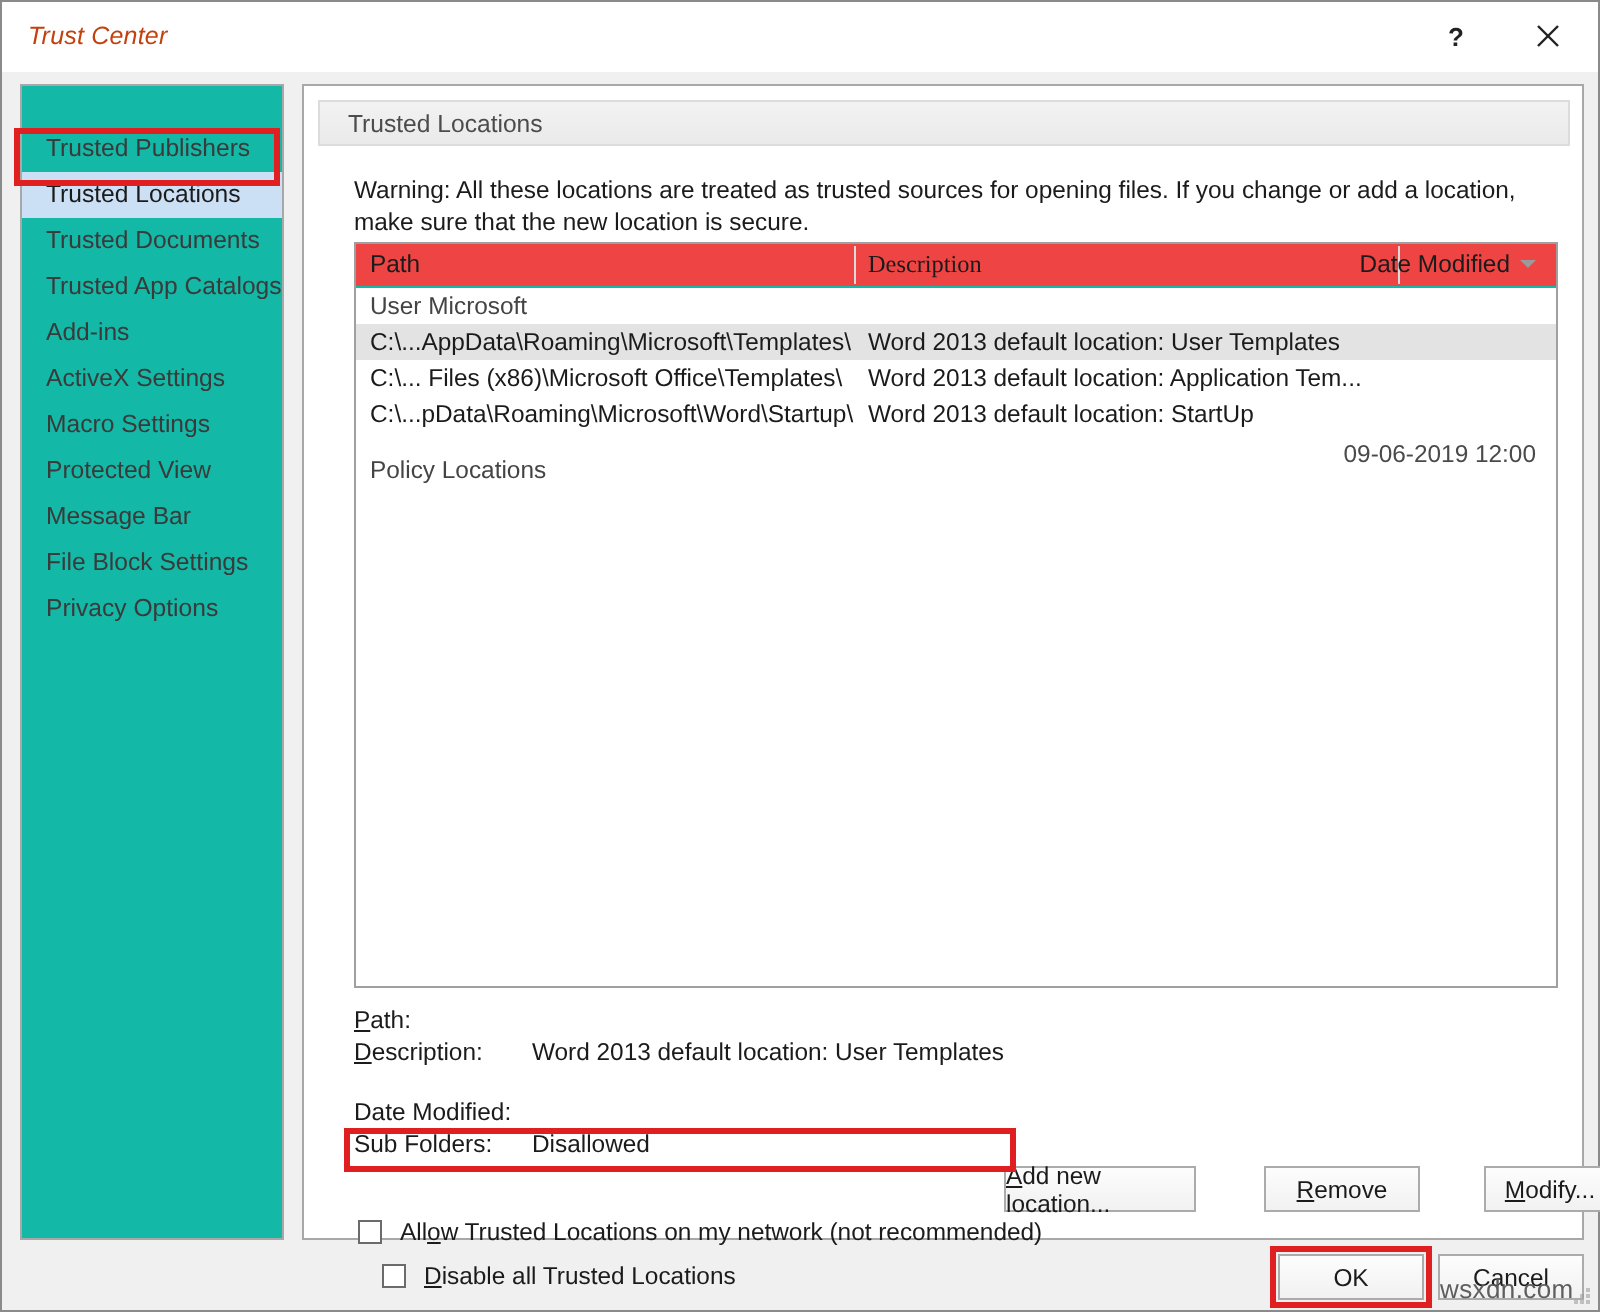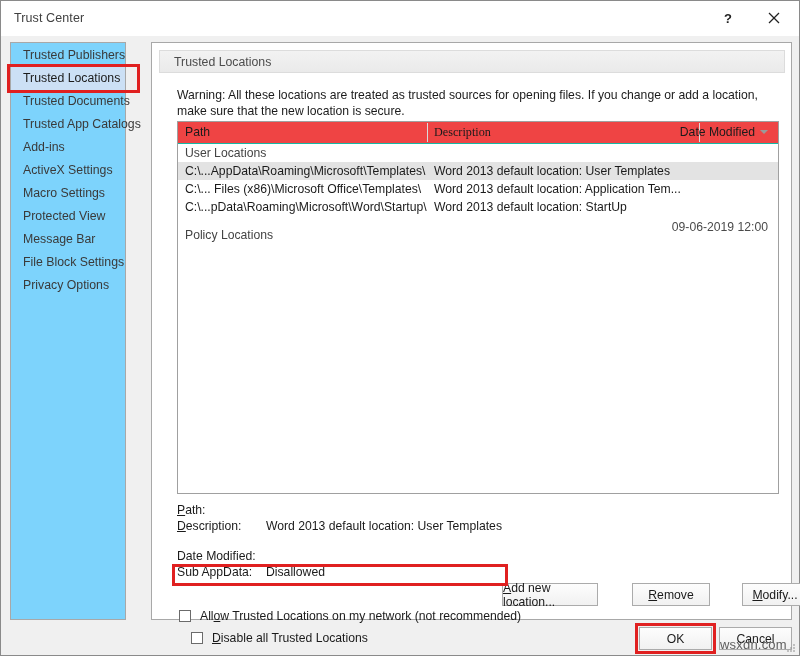--- a/index.html
+++ b/index.html
@@ -32,22 +32,23 @@
     width: 100%;
     height: 35px;
     background: #ffffff;
     box-sizing: border-box;
   }
   .title-text {
     position: absolute;
     left: 13px;
     top: 10px;
     font-size: 12.5px;
-    color: #404040;
+    color: #c2410c;
     letter-spacing: 0.1px;
+    font-style: italic;
   }
   .title-btn {
     position: absolute;
     top: 0;
     width: 46px;
     height: 34px;
     display: flex;
     align-items: center;
     justify-content: center;
     color: #222;
@@ -55,26 +56,26 @@
   }
   .title-btn.help { right: 48px; font-size: 13px; font-weight: bold; }
   .title-btn.close { right: 2px; }
   .title-btn svg { display: block; }
 
   
   .sidebar {
     position: absolute;
     left: 9px;
     top: 41px;
-    width: 116px;
+    width: 132px;
     height: 578px;
-    background: #7dd3fc;
+    background: #14b8a6;
     border: 1px solid #a8a8a8;
     box-sizing: border-box;
-    padding-top: 1px;
+    padding-top: 20px;
   }
   .side-item {
     height: 23px;
     line-height: 23px;
     padding-left: 12px;
     font-size: 12.3px;
     color: #3a3a3a;
     white-space: nowrap;
     cursor: default;
   }
@@ -362,21 +363,21 @@
       <div class="list-header">
         <div class="col path">Path</div>
         <div class="col-sep" style="left:249px;"></div>
         <div class="col desc">Description</div>
         <div class="col-sep" style="left:521px;"></div>
         <div class="col date">
           <span>Date Modified</span><span class="caret-down"></span>
         </div>
       </div>
 
-      <div class="group-label">User Locations</div>
+      <div class="group-label">User Microsoft</div>
 
       <div class="row selected">
         <span class="r-path">C:\...AppData\Roaming\Microsoft\Templates\</span>
         <span class="r-desc">Word 2013 default location: User Templates</span>
       </div>
       <div class="row">
         <span class="r-path">C:\... Files (x86)\Microsoft Office\Templates\</span>
         <span class="r-desc">Word 2013 default location: Application Tem...</span>
       </div>
       <div class="row">
@@ -396,21 +397,21 @@
       </div>
       <div class="det-row">
         <span class="det-label"><span class="uline">D</span>escription:</span>
         <span class="det-value">Word 2013 default location: User Templates</span>
       </div>
       <div class="det-row gap">
         <span class="det-label">Date Modified:</span>
         <span class="det-value"></span>
       </div>
       <div class="det-row">
-        <span class="det-label">Sub AppData:</span>
+        <span class="det-label">Sub Folders:</span>
         <span class="det-value">Disallowed</span>
       </div>
     </div>
 
     <div class="btn btn-add">
       <span><span class="uline">A</span>dd new location...</span>
     </div>
     <div class="btn btn-remove">
       <span><span class="uline">R</span>emove</span>
     </div>

